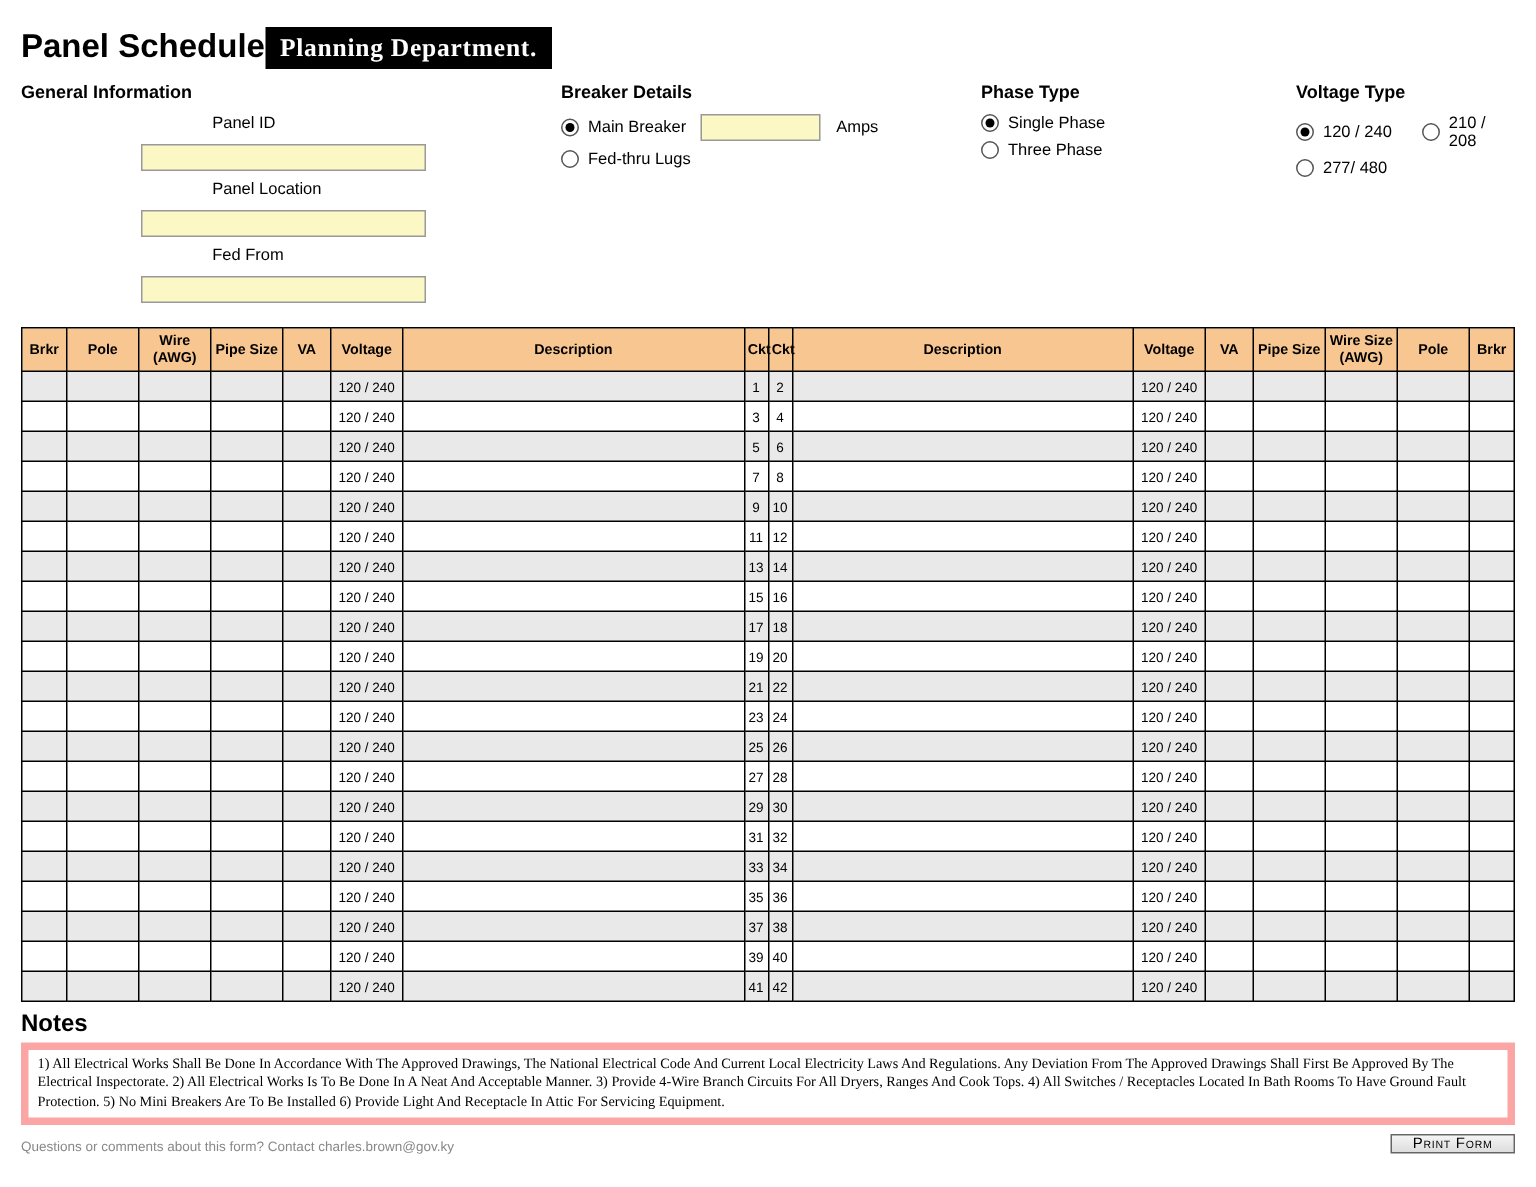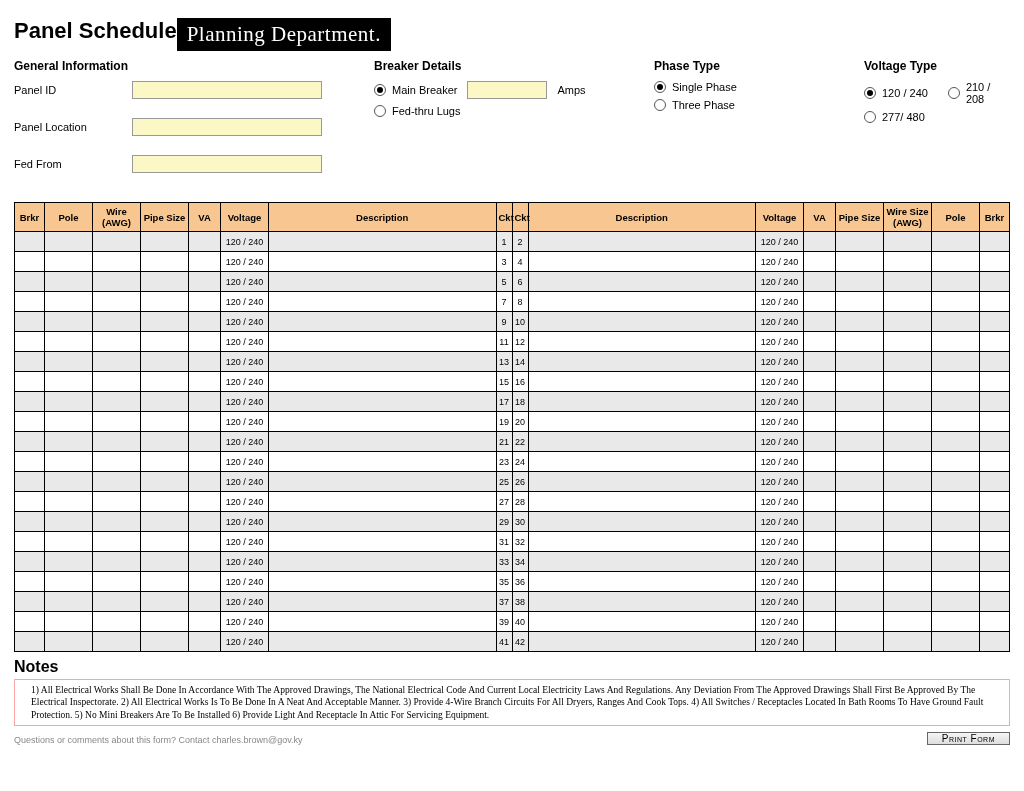--- a/index.html
+++ b/index.html
@@ -19,22 +19,22 @@
     margin-bottom: 8px;
   }
   .title {
     font-size: 22px;
     font-weight: bold;
   }
   .dept-badge {
     background: #000;
     color: #fff;
     font-family: Georgia, 'Times New Roman', serif;
-    font-weight: normal;
-    font-size: 21px;
+    font-weight: bold;
+    font-size: 17px;
     padding: 4px 10px;
     letter-spacing: 0.5px;
   }
   .sections {
     display: flex;
     gap: 10px;
     margin-bottom: 10px;
   }
   .section {
     display: flex;
@@ -45,23 +45,24 @@
   .sec-phase { width: 160px; }
   .sec-volt  { flex: 1; margin-left: 40px; }
   .sec-title {
     font-weight: bold;
     font-size: 12px;
     margin-bottom: 8px;
   }
   .field-row {
     display: flex;
     align-items: center;
-    margin-bottom: 19px;
-    gap: 23px;
+    margin-bottom: 6px;
+    gap: 8px;
     font-size: 11px;
+    flex-direction: column;
   }
   .field-label {
     width: 95px;
   }
   .text-input {
     background: #fbf8c5;
     border: 1px solid #999;
     height: 18px;
     width: 190px;
     padding: 0 4px;
@@ -141,22 +142,22 @@
   .col-ckt   { width: 16px; }
 
   
   .notes-title {
     font-weight: bold;
     font-size: 16px;
     margin-top: 6px;
     margin-bottom: 3px;
   }
   .notes-box {
-    border: 1px solid #fca5a5;
-    padding: 4px 16px;
+    border: 5px solid #fca5a5;
+    padding: 4px 6px;
     font-family: Georgia, 'Times New Roman', serif;
     font-size: 9.5px;
     line-height: 1.3;
     min-height: 44px;
   }
   .footer-row {
     display: flex;
     justify-content: space-between;
     align-items: flex-end;
     margin-top: 6px;

